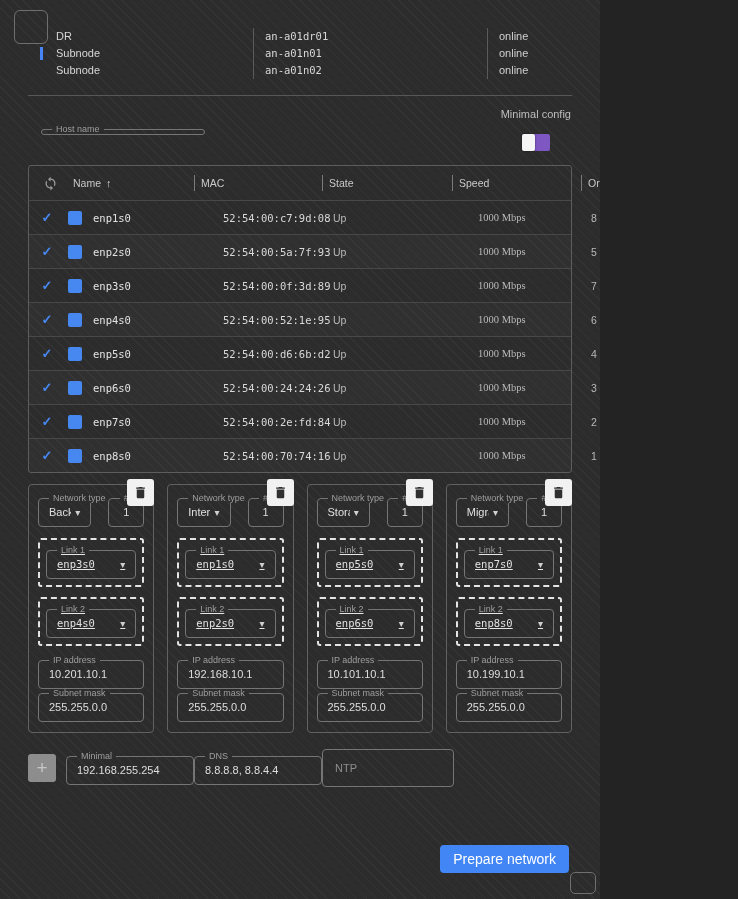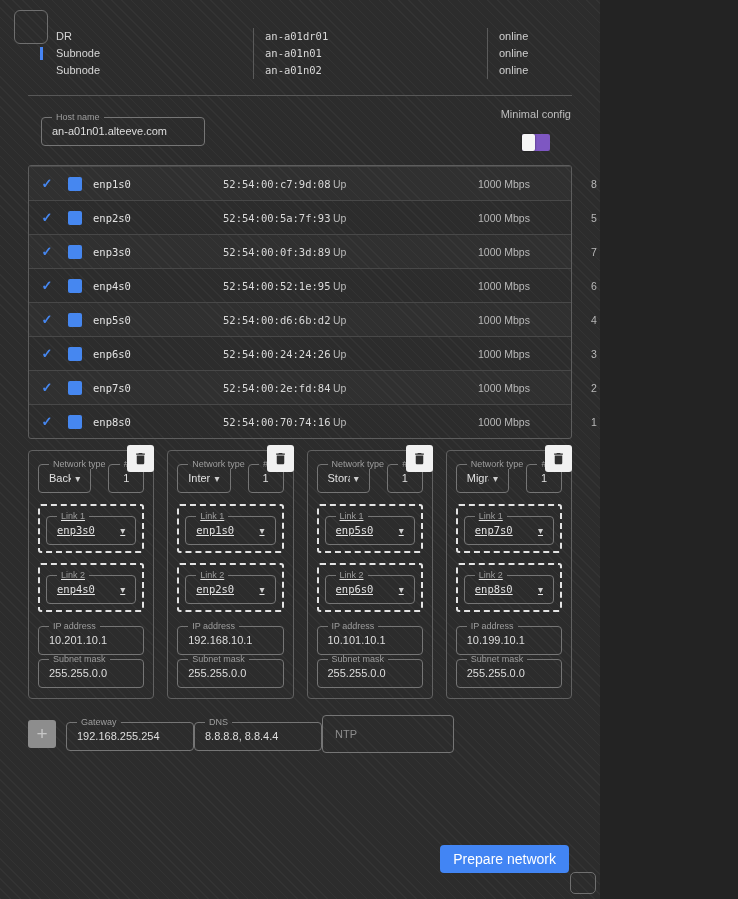--- a/index.html
+++ b/index.html
@@ -50,21 +50,21 @@
   .th.divided::before{content:"";position:absolute;left:0;top:50%;transform:translateY(-50%);width:1px;height:16px;background:#7a7a7a;}
   .th-name{padding-left:8px;}
   .sort-arrow{font-size:11px;color:#d5d5d5;}
   .td{font-size:10.5px;color:#b9b9b9;}
   .td-check{display:flex;justify-content:center;align-items:center;}
   .chk{color:#4687f0;font-size:13px;font-weight:bold;}
   .td-name{display:flex;align-items:center;gap:11px;padding-left:3px;color:#e2e2e2;}
   .swatch{width:14px;height:14px;background:#4687f0;border-radius:2px;flex:none;}
   .td-mac{padding-left:29px;color:#d9d9d9;}
   .td-state{padding-left:11px;}
-  .td-speed{padding-left:26px;}
+  .td-speed{padding-left:26px;font-family:Liberation Serif, serif;}
   .td-order{padding-left:10px;}
   .sync-cell{display:flex;justify-content:center;align-items:center;}
 
   
   .cards{margin-top:11px;display:flex;gap:13px;}
   .card{flex:1;min-width:0;border:1px solid #616161;border-radius:4px;padding:9px 9px 10px;position:relative;}
   .card-head{display:flex;gap:17px;margin-bottom:11px;}
   .fs-type{flex:1;min-width:0;}
   .val-row{display:flex;justify-content:space-between;align-items:center;gap:4px;padding:3px 0 8px;}
   .val-row .sel-val{font-size:11px;color:#e0e0e0;white-space:nowrap;overflow:hidden;}
@@ -109,31 +109,45 @@
         <div class="nl-item">online</div>
         <div class="nl-item">online</div>
       </div>
     </div>
 
     <div class="hr"></div>
 
     <div class="host-row">
       <fieldset class="fs fs-host">
         <legend>Host name</legend>
-        <div class="val">an-a01n01.alteeve.com</div>
       </fieldset>
       <div class="mc-group">
         <span class="mc-label">Minimal config</span>
         <button class="switch">
             <span class="thumb"></span>
           </button>
       </div>
     </div>
 
     <div class="tbl">
+      <div class="tr head">
+        <div class="th sync-cell">
+          <svg width="15" height="15" viewBox="0 0 24 24">
+              <path fill="#9a9a9a" d="M12 4V1L8 5l4 4V6c3.31 0 6 2.69 6 6 0 1.01-.25 1.97-.7 2.8l1.46 1.46A7.93 7.93 0 0 0 20 12c0-4.42-3.58-8-8-8zm0 14c-3.31 0-6-2.69-6-6 0-1.01.25-1.97.7-2.8L5.24 7.74A7.93 7.93 0 0 0 4 12c0 4.42 3.58 8 8 8v3l4-4-4-4v3z"></path>
+            </svg>
+        </div>
+        <div class="th th-name">
+          <span>Name</span>
+          <span class="sort-arrow">↑</span>
+        </div>
+        <div class="th divided">MAC</div>
+        <div class="th divided">State</div>
+        <div class="th divided">Speed</div>
+        <div class="th divided">Order</div>
+      </div>
 
       <div class="tr">
         <div class="td td-check">
             <span class="chk">✓</span>
           </div>
         <div class="td td-name">
             <span class="swatch"></span>
             <span class="mono">enp1s0</span>
           </div>
         <div class="td td-mac mono">52:54:00:c7:9d:08</div>
@@ -421,21 +435,21 @@
         <fieldset class="fs">
           <legend>Subnet mask</legend>
           <div class="val">255.255.0.0</div>
         </fieldset>
       </div>
     </div>
 
     <div class="bottom">
       <button class="plus-btn"><span>+</span></button>
       <fieldset class="fs fs-net">
-        <legend>Gateway</legend>
+        <legend>Minimal</legend>
         <div class="val">192.168.255.254</div>
       </fieldset>
       <fieldset class="fs fs-net">
         <legend>DNS</legend>
         <div class="val">8.8.8.8, 8.8.4.4</div>
       </fieldset>
       <div class="ntp-box">
         <span>NTP</span>
       </div>
     </div>

